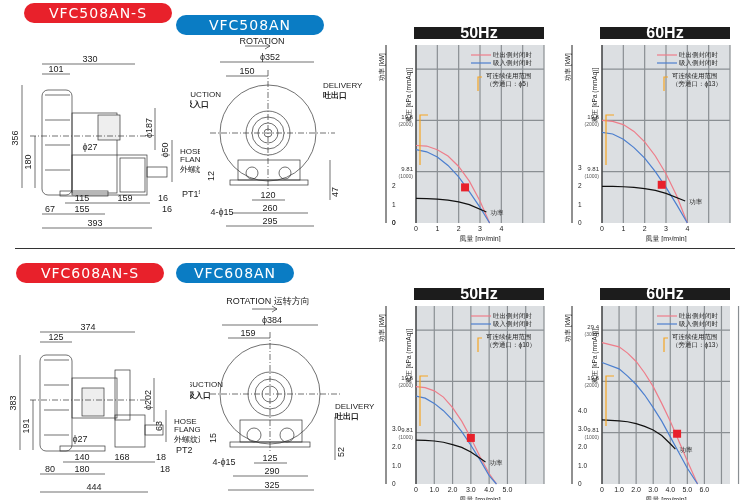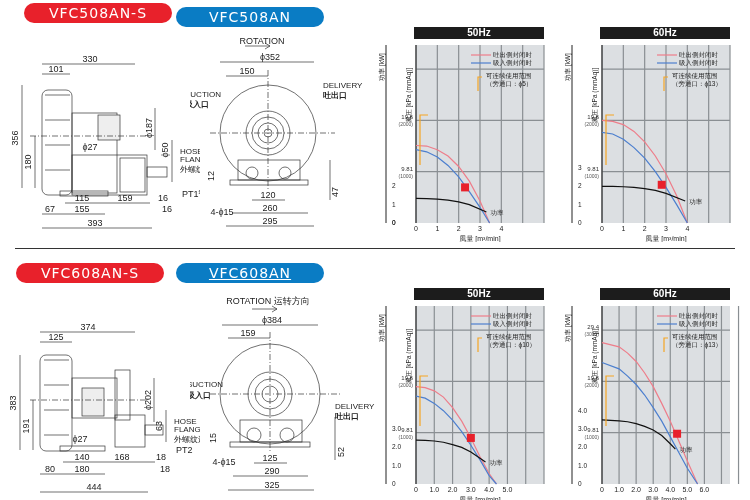--- a/index.html
+++ b/index.html
@@ -8,29 +8,29 @@
   .section { position:absolute; left:0; width:750px; }
   .badge { position:absolute; height:20px; border-radius:10px; color:#fff;
            font-family:"DejaVu Sans", sans-serif; font-size:14px; letter-spacing:1px;
            display:flex; align-items:center; justify-content:center; }
   .badge.red { background:#e8212b; }
   .badge.blue { background:#0a7cc4; }
   .divider { position:absolute; left:15px; width:720px; top:248px; height:1px; background:#333; }
   .drawing { position:absolute; }
   .chart { position:absolute; }
   .chart-head { position:absolute; background:#1c1c1c; color:#fff; font-weight:bold;
-                font-size:10px; text-align:center; line-height:12px; }
+                font-size:16px; text-align:center; line-height:12px; }
   svg text { font-family:"Liberation Sans", sans-serif; }
 </style>
 </head>
 <body>
 
 <div class="section" style="top:0;height:248px;">
   <div class="badge red" style="left:24px;top:3px;width:148px;">VFC508AN-S</div>
-  <div class="badge blue" style="left:176px;top:7px;width:148px;">VFC508AN</div>
+  <div class="badge blue" style="left:176px;top:15px;width:148px;">VFC508AN</div>
 
   <svg class="drawing" style="left:0;top:40px;" width="200" height="210" viewBox="0 0 200 210">
     <g stroke="#333" fill="none" stroke-width="0.7">
 
       <rect x="42" y="50" width="30" height="105" rx="6"></rect>
       <path d="M45 55 h25 M45 80 h25 M45 105 h25 M45 130 h25"></path>
 
       <rect x="72" y="73" width="45" height="80"></rect>
       <rect x="98" y="75" width="22" height="25" fill="#eee"></rect>
       <rect x="72" y="115" width="75" height="40"></rect>
@@ -211,21 +211,21 @@
         <text x="108" y="59" font-size="6.5" fill="#222">（旁通口：ϕ13）</text>
         <path d="M42 138 v-50 h8" stroke="#f5a623" fill="none" stroke-width="1.2"></path>
       </svg>
     </div>
 </div>
 
 <div class="divider"></div>
 
 <div class="section" style="top:250px;height:250px;border-radius:6px;">
   <div class="badge red" style="left:16px;top:13px;width:148px;">VFC608AN-S</div>
-  <div class="badge blue" style="left:176px;top:13px;width:148px;text-decoration:underline;">VFC608AN</div>
+  <div class="badge blue" style="left:176px;top:13px;width:118px;">VFC608AN</div>
 
   <svg class="drawing" style="left:0;top:50px;" width="200" height="200" viewBox="0 0 200 200">
     <g stroke="#333" fill="none" stroke-width="0.7">
       <rect x="40" y="55" width="32" height="96" rx="6"></rect>
       <path d="M44 60 h25 M44 85 h25 M44 110 h25 M44 135 h25"></path>
       <rect x="72" y="78" width="45" height="40"></rect>
       <rect x="82" y="88" width="22" height="28" fill="#eee"></rect>
       <rect x="115" y="70" width="15" height="50"></rect>
       <rect x="115" y="115" width="30" height="32"></rect>
       <rect x="145" y="125" width="18" height="10"></rect>

